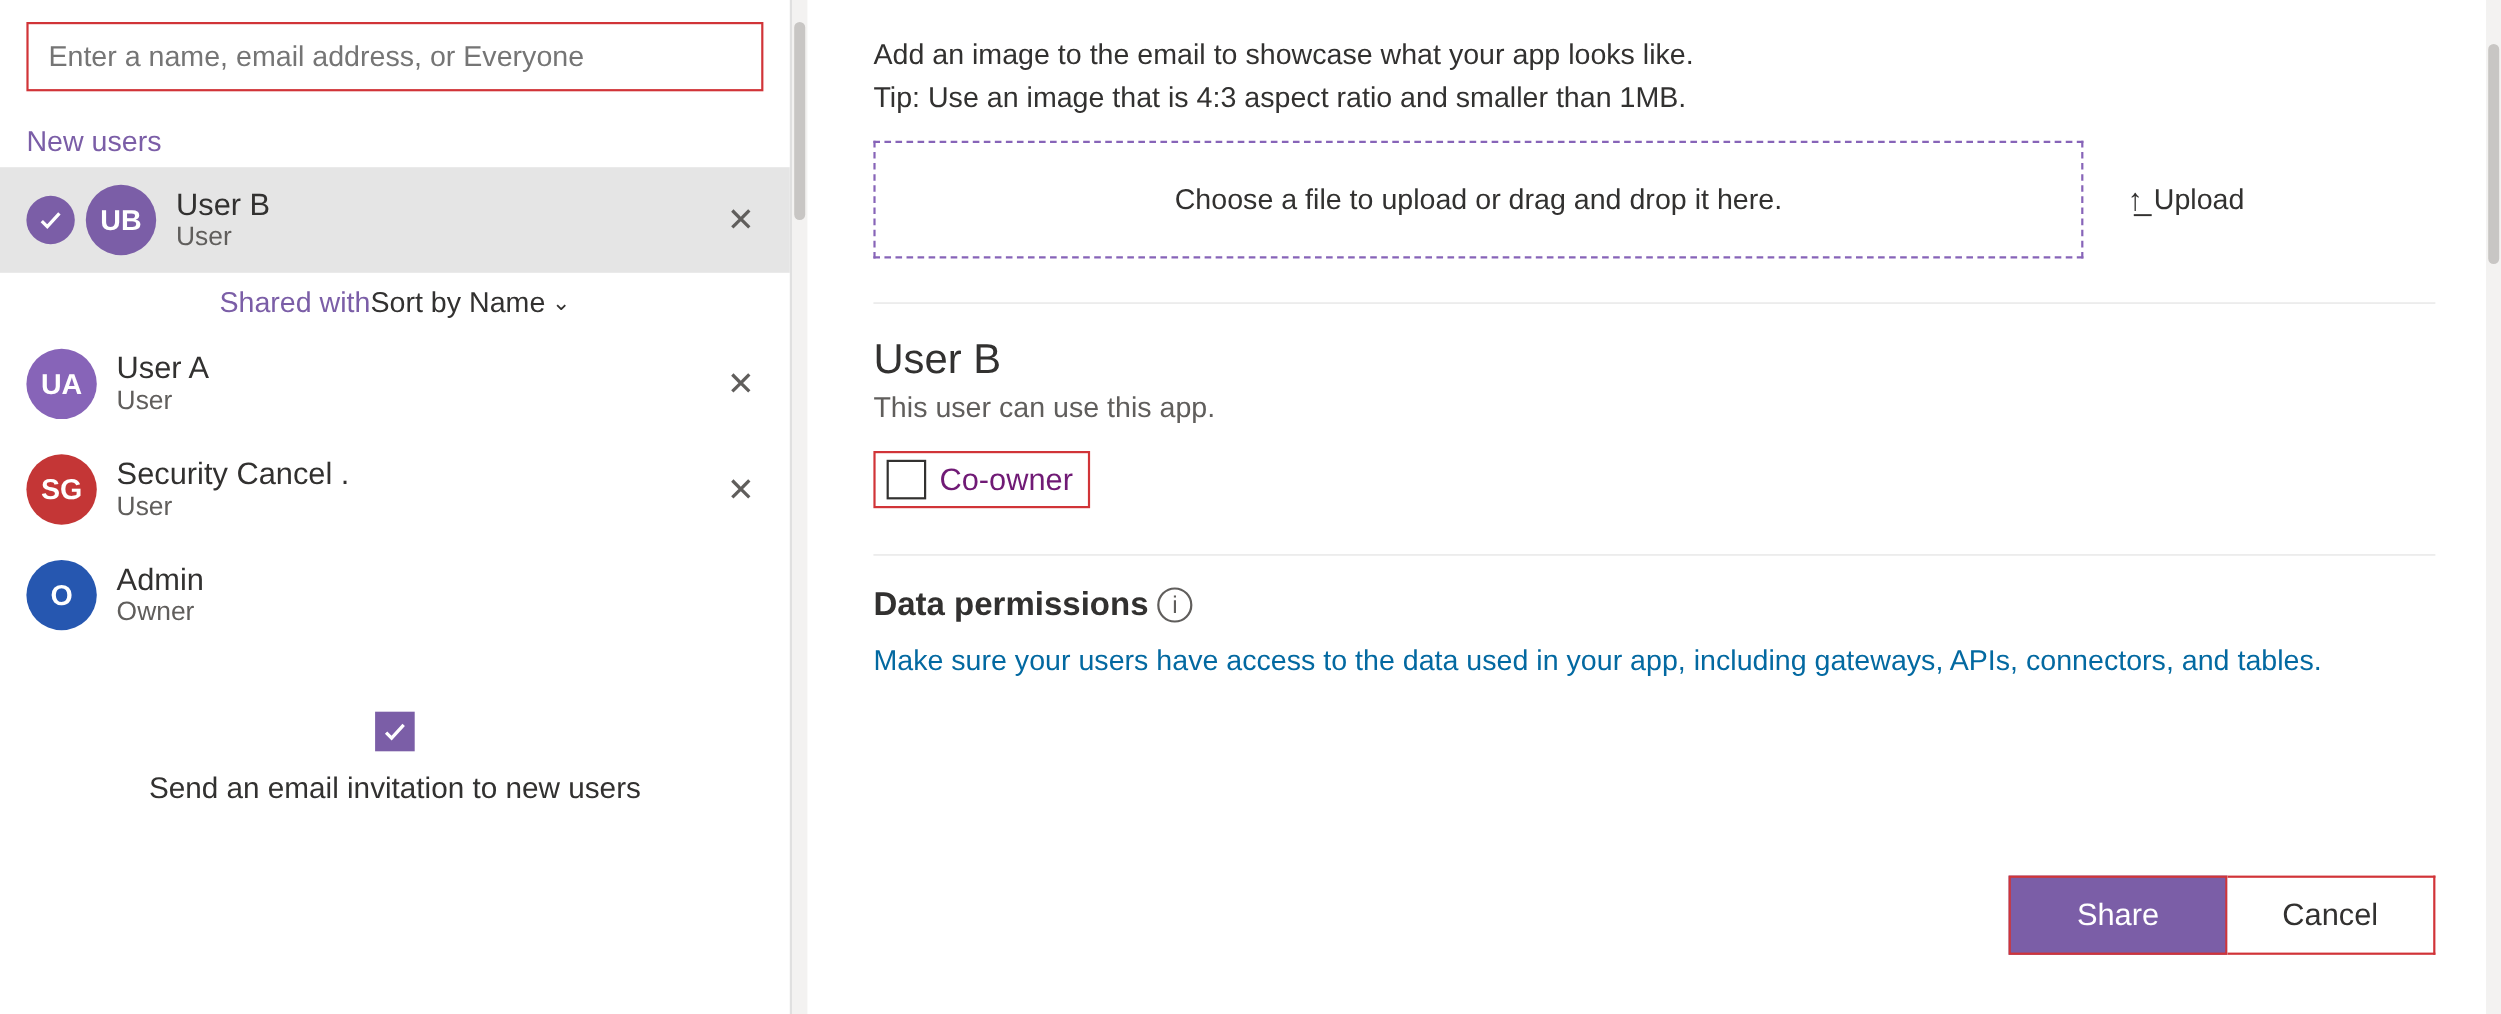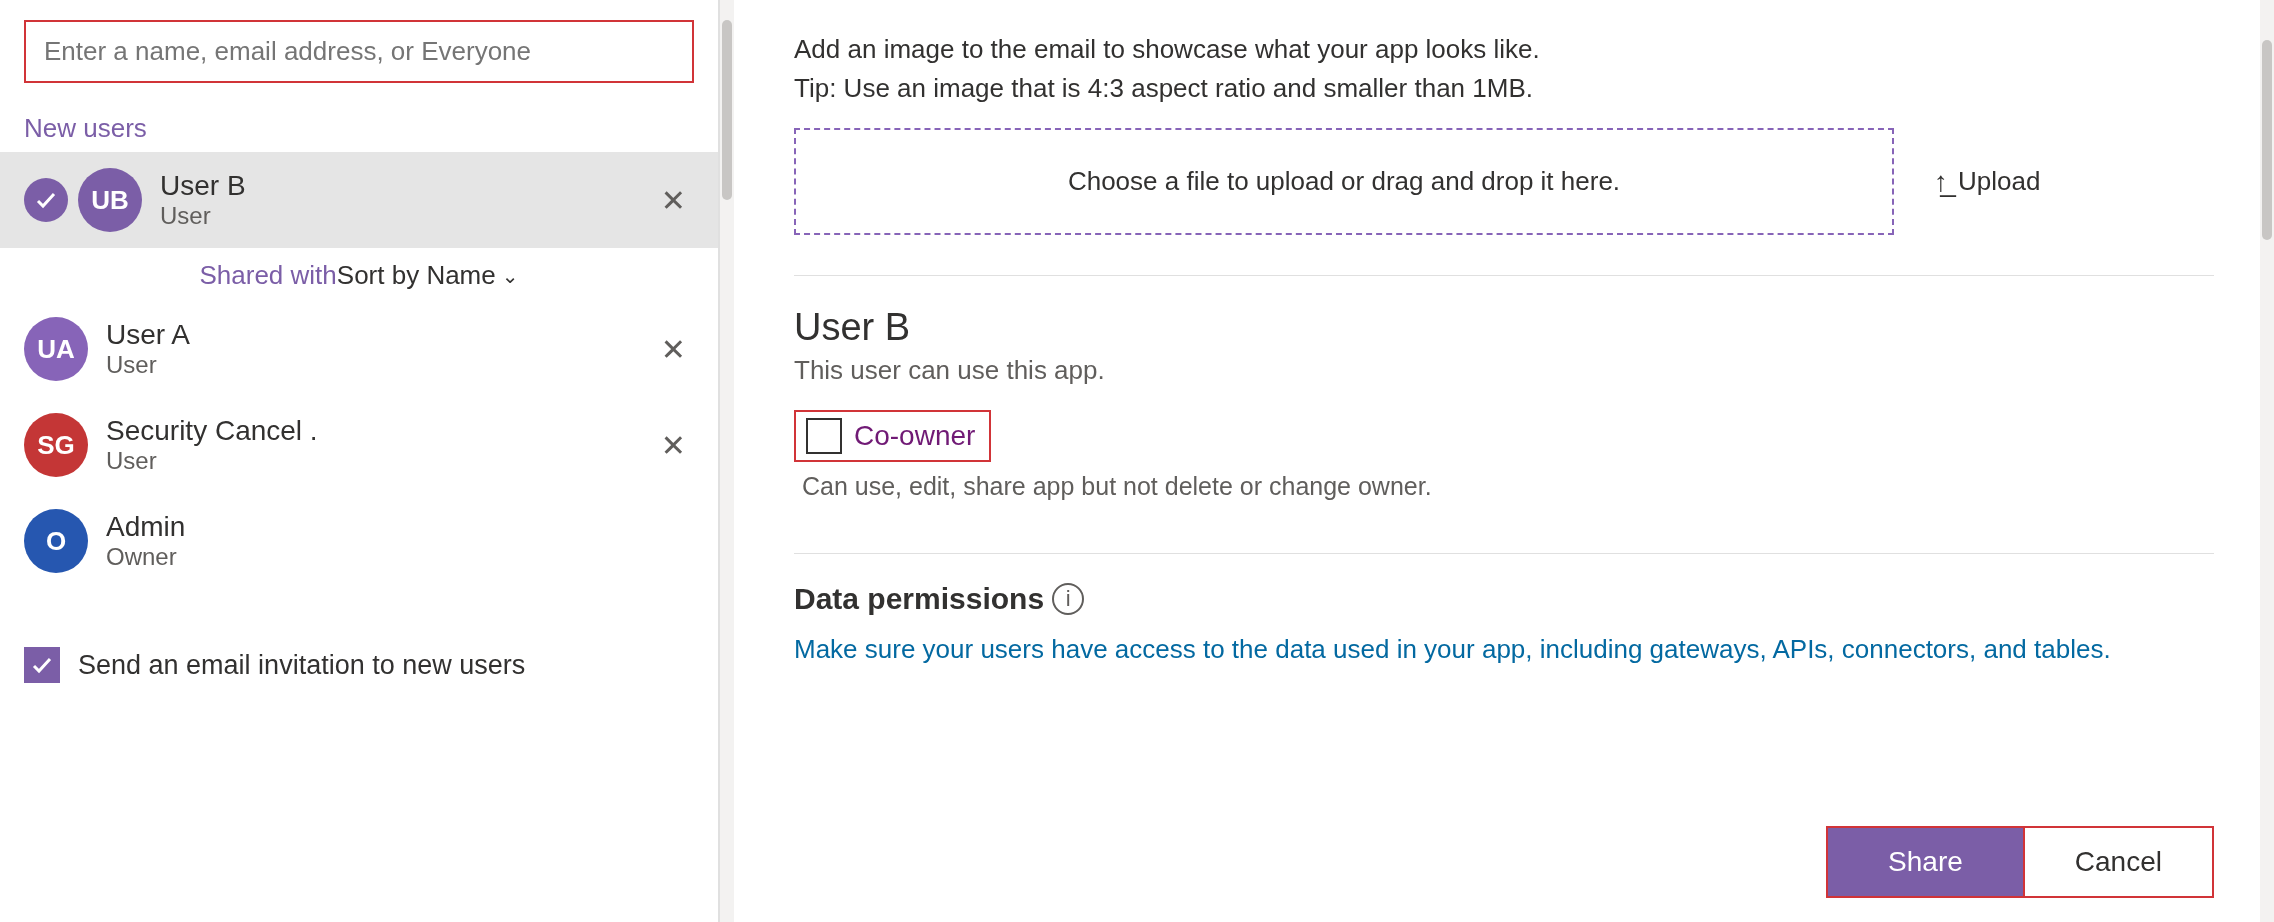--- a/index.html
+++ b/index.html
@@ -346,21 +346,21 @@
       color: #0369a1;
       line-height: 1.5;
       max-width: 1450px;
     }
 
     
     .action-buttons {
       display: flex;
       gap: 0;
       position: absolute;
-      bottom: 24px;
+      bottom: 54px;
       right: 60px;
     }
 
     .share-btn {
       background: #7b5ea7;
       color: #fff;
       border: 2.5px solid #d13438;
       padding: 18px 60px;
       font-size: 28px;
       cursor: pointer;
@@ -459,21 +459,21 @@
   </div>
 
   <div class="user-row">
     <div class="avatar avatar-o">O</div>
     <div class="user-info">
       <span class="user-name">Admin</span>
       <span class="user-role">Owner</span>
     </div>
   </div>
 
-  <div class="email-checkbox-row" style="margin-top: 30px;">
+  <div class="email-checkbox-row" style="margin-top: 30px; flex-direction: column;">
     <div class="checkbox-purple">
       <svg viewBox="0 0 24 24" fill="none" stroke="#fff" stroke-width="3">
         <polyline points="4,13 9,18 20,6"></polyline>
       </svg>
     </div>
     <span class="email-label">Send an email invitation to new users</span>
   </div>
 </div>
 
 <div class="scroll-bar">
@@ -504,21 +504,20 @@
       <div class="user-b-name">User B</div>
       <div class="user-b-desc">This user can use this app.</div>
 
       <div class="coowner-row">
         <div class="coowner-wrapper">
           <div class="coowner-checkbox"></div>
           <span class="coowner-label" style="margin-left:12px;">Co-owner</span>
         </div>
       </div>
 
-      <div class="coowner-desc">Can use, edit, share app but not delete or change owner.</div>
     </div>
 
     <div class="section-line"></div>
 
     <div class="data-permissions-header">
       <span class="data-permissions-title">Data permissions</span>
       <div class="info-icon">i</div>
     </div>
 
     <div class="data-permissions-desc">Make sure your users have access to the data used in your app, including gateways, APIs, connectors, and tables.</div>

